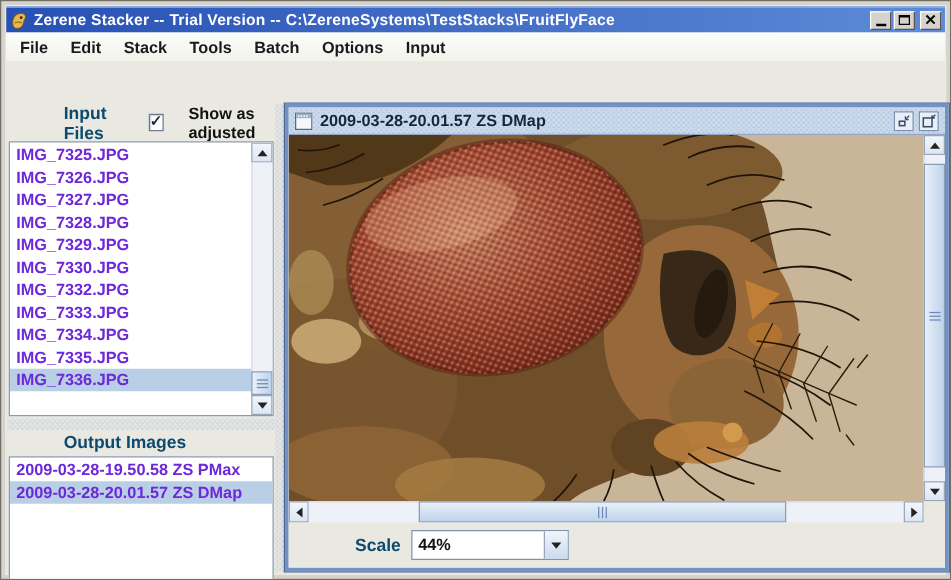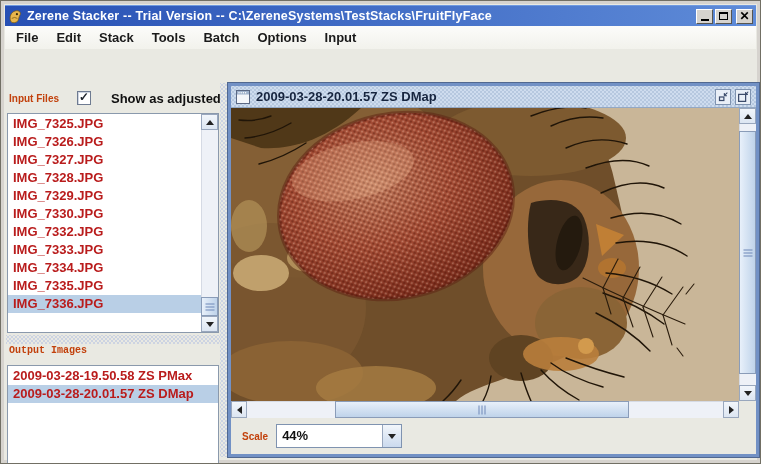--- a/index.html
+++ b/index.html
@@ -36,39 +36,39 @@
   .g-close{font-size:12px;font-weight:bold;color:#000;line-height:1;font-family:"Liberation Sans",sans-serif;}
   
   .menubar{
     position:absolute;left:4px;top:25px;right:4px;height:23px;
     background:linear-gradient(#FCFCFA,#F2F2EC);
     display:flex;align-items:center;padding-left:2px;
   }
   .menu-item{font-size:13px;font-weight:bold;color:#1a1a1a;padding:3px 9px;}
   
   .input-header{position:absolute;left:8px;top:88px;width:212px;height:18px;display:flex;align-items:center;}
-  .panel-label{font-size:10px;font-weight:bold;color:#c2410c;}
+  .panel-label{font-size:14px;font-weight:bold;color:#0c4a6e;margin-left:42px;}
   .checkbox-wrap{display:flex;align-items:center;margin-left:18px;}
   .checkbox{
     width:14px;height:14px;background:#fff;border:1px solid #6E7B91;
     box-shadow:inset 1px 1px 0 #cfd6e2;display:flex;align-items:center;justify-content:center;
   }
   .checkbox .glyph{display:none;font-size:12px;font-weight:bold;color:#20262e;line-height:1;margin-top:-2px;}
   .checkbox.checked .glyph{display:block;}
   .checkbox-label{font-size:13px;font-weight:bold;margin-left:20px;color:#111;}
   .listbox{
     position:absolute;background:#fff;border:1px solid #8A99AC;overflow:hidden;
   }
   .input-list{left:6px;top:112px;width:212px;height:220px;}
   .output-list{left:6px;top:364px;width:212px;height:108px;}
   .list-rows{position:absolute;left:0;top:0;right:0;bottom:0;padding-top:1px;}
   .input-list .list-rows{right:17px;}
-  .row{height:18px;line-height:18px;font-size:13px;font-weight:bold;color:#b91c1c;padding-left:5px;white-space:nowrap;}
+  .row{height:18px;line-height:18px;font-size:13px;font-weight:bold;color:#6d28d9;padding-left:5px;white-space:nowrap;}
   .row.selected{background:#B9CFE6;}
-  .output-label{position:absolute;left:8px;top:344px;font-family:Liberation Mono, monospace;}
+  .output-label{position:absolute;left:8px;top:344px;}
   
   .dots{
     background-image:
       radial-gradient(circle,#CCD3E2 30%,rgba(0,0,0,0) 32%),
       radial-gradient(circle,#CCD3E2 30%,rgba(0,0,0,0) 32%);
     background-size:4px 4px,4px 4px;background-position:0 0,2px 2px;
   }
   .hsplit{position:absolute;left:5px;top:334px;width:214px;height:9px;}
   .vsplit{position:absolute;left:219px;top:82px;width:8px;height:374px;}
   

